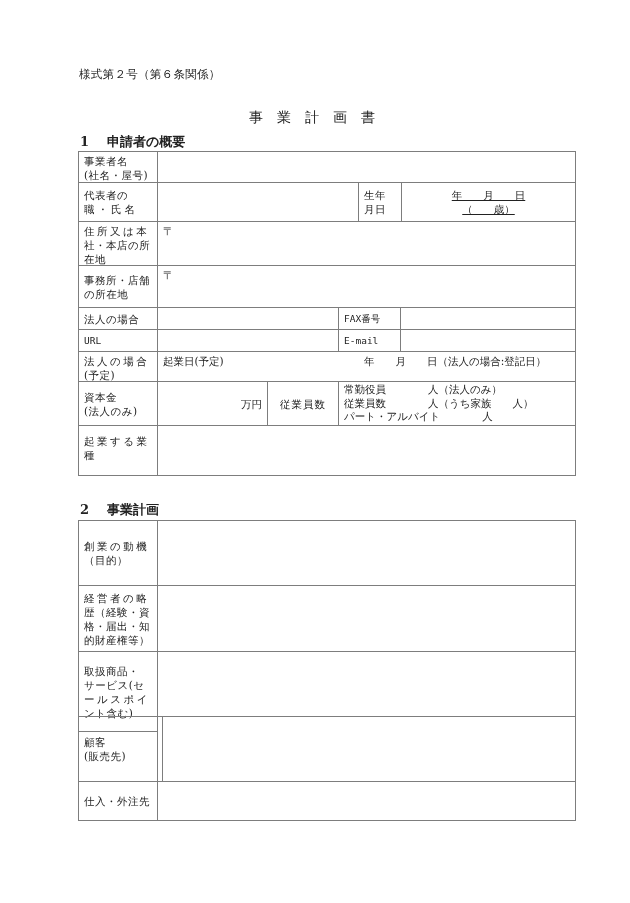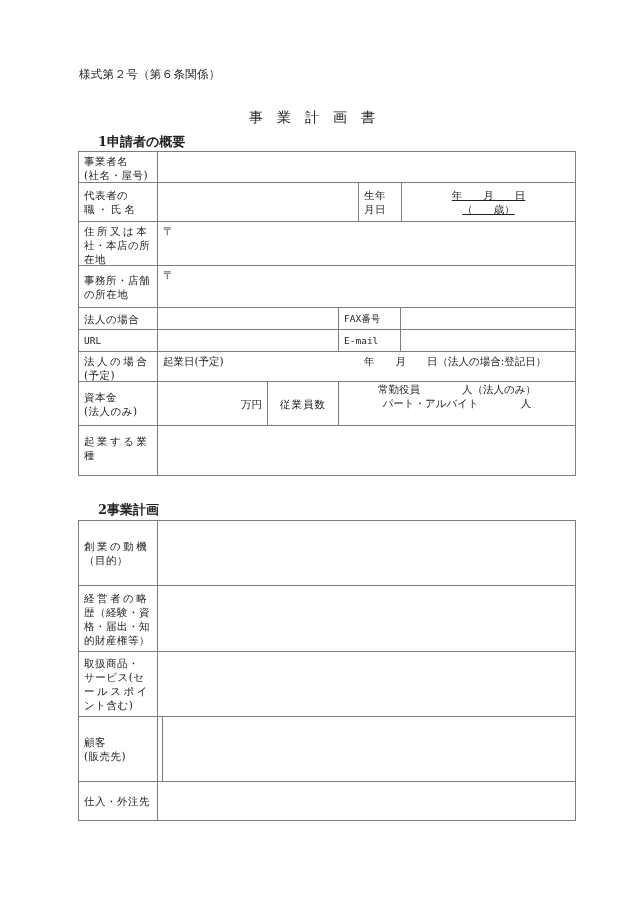--- a/index.html
+++ b/index.html
@@ -1,21 +1,21 @@
 <!DOCTYPE html>
 <html><head>
 <meta charset="utf-8">
 <style>
   html, body { margin: 0; padding: 0; background: #ffffff; }
   body {
     width: 630px; height: 903px; position: relative; overflow: hidden;
     font-family: "DejaVu Serif", "Liberation Serif", serif;
     color: #222;
   }
-  .abs { position: absolute; text-align: right; }
+  .abs { position: absolute; }
   .form-number { left: 79px; top: 67px; font-size: 11.5px; letter-spacing: 0.3px; }
   .doc-title { left: 0; width: 630px; top: 109px; text-align: center; font-size: 14px; letter-spacing: 14px; padding-left: 8px; box-sizing: border-box; }
   .section-head { font-size: 13px; font-weight: bold; }
   .section-head .num { display: inline-block; width: 27px; }
   .sec1 { left: 80px; top: 133px; }
   .sec2 { left: 80px; top: 501px; }
 
   .cell {
     position: absolute; box-sizing: border-box;
     border: 1px solid #7d7d7d;
@@ -107,22 +107,23 @@
   <div class="cell lbl vcenter" style="left:78px;top:381px;width:80px;height:45px;">
     <div>
       <div>資本金</div>
       <div>(法人のみ)</div>
     </div>
   </div>
   <div class="cell vcenter" style="left:157px;top:381px;width:111px;height:45px;justify-content:flex-end;">
     <span>万円</span>
   </div>
   <div class="cell vcenter center" style="left:267px;top:381px;width:72px;height:45px;justify-content:center;letter-spacing:1px;">従業員数</div>
-  <div class="cell" style="left:338px;top:381px;width:238px;height:45px;padding-top:1px;line-height:13.5px;text-align:center;">
+  <div class="cell" style="left:338px;top:381px;width:238px;height:45px;padding-top:1px;line-height:13.5px;">
     <div class="pre">常勤役員　　　　人（法人のみ）</div>
+    <div class="pre">従業員数　　　　人（うち家族　　人）</div>
     <div class="pre">パート・アルバイト　　　　人</div>
   </div>
 
   <div class="cell lbl" style="left:78px;top:425px;width:80px;height:51px;padding-top:8px;">
     <div class="wide" style="letter-spacing:2.5px">起業する業</div>
     <div>種</div>
   </div>
   <div class="cell" style="left:157px;top:425px;width:419px;height:51px;"></div>
 </div>
 
@@ -143,21 +144,21 @@
   <div class="cell lbl vcenter" style="left:78px;top:585px;width:80px;height:67px;">
     <div>
       <div class="wide" style="letter-spacing:2.5px">経営者の略</div>
       <div>歴（経験・資</div>
       <div>格・届出・知</div>
       <div>的財産権等）</div>
     </div>
   </div>
   <div class="cell" style="left:157px;top:585px;width:419px;height:67px;"></div>
 
-  <div class="cell lbl vcenter" style="left:78px;top:651px;width:80px;height:66px;">
+  <div class="cell lbl vcenter" style="left:78px;top:651px;width:80px;height:81px;">
     <div>
       <div>取扱商品・</div>
       <div>サービス(セ</div>
       <div class="wide" style="letter-spacing:2.5px">ールスポイ</div>
       <div>ント含む)</div>
     </div>
   </div>
   <div class="cell" style="left:157px;top:651px;width:419px;height:66px;"></div>
 
   <div class="cell lbl vcenter" style="left:78px;top:716px;width:85px;height:66px;">

